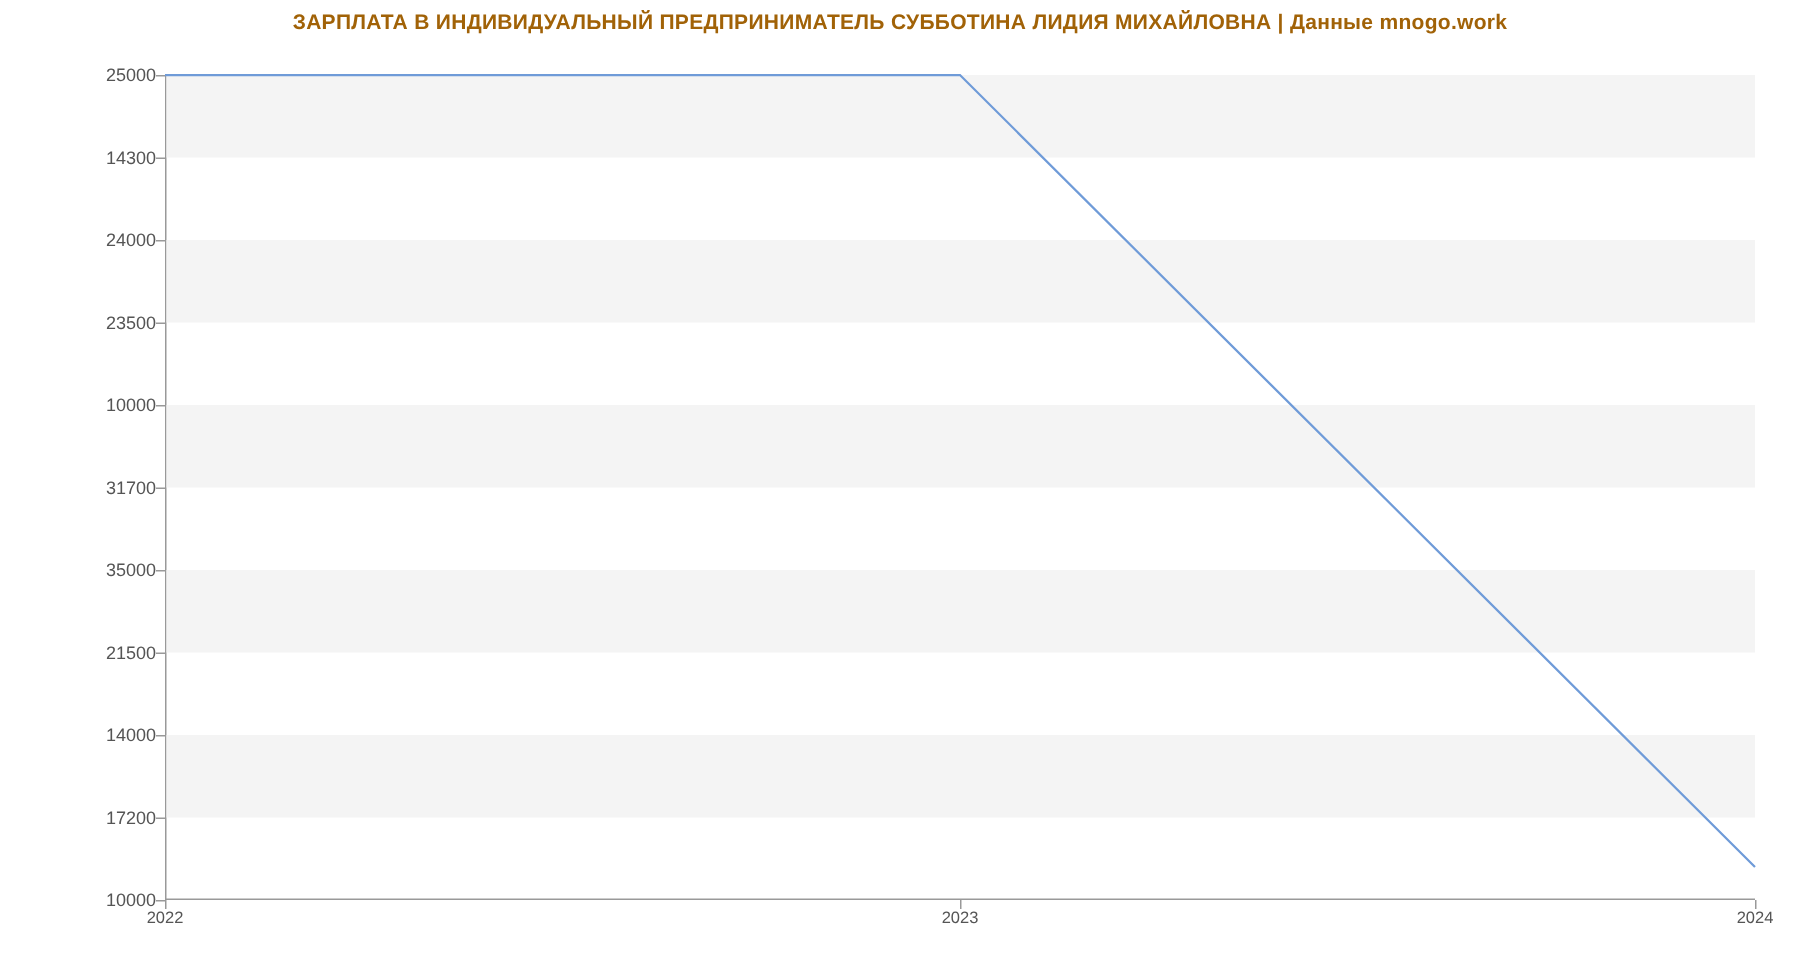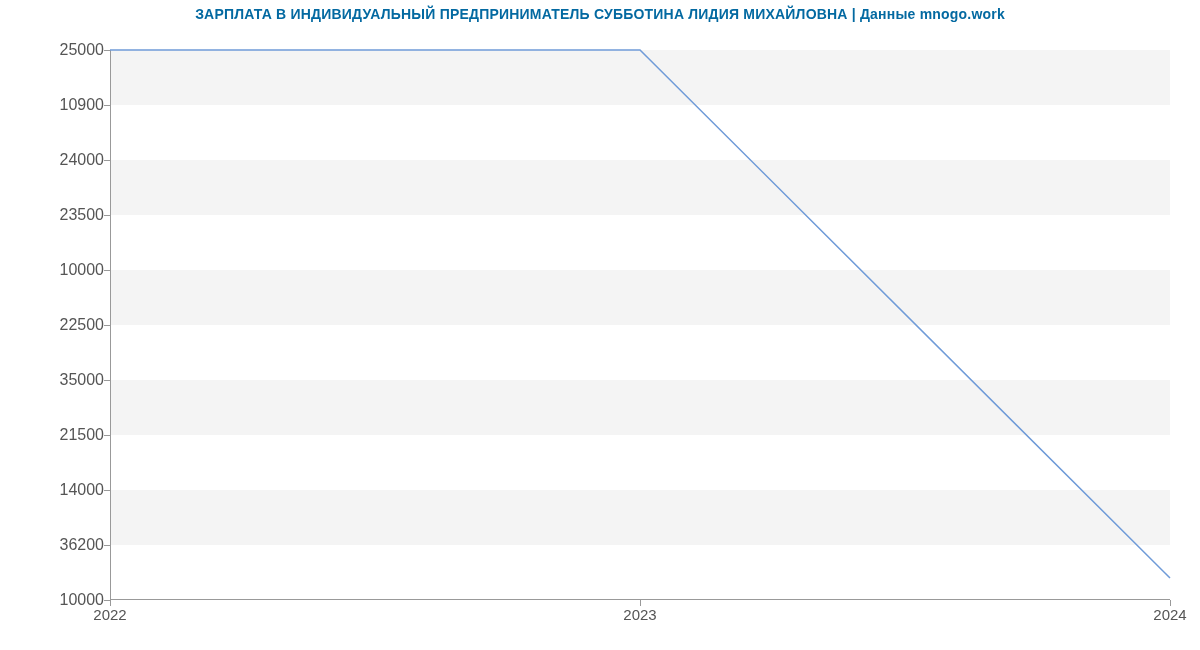--- a/index.html
+++ b/index.html
@@ -17,21 +17,21 @@
     height: 650px;
   }
   .chart-title {
     position: absolute;
     top: 6px;
     left: 0;
     width: 1200px;
     text-align: center;
     font-size: 14px;
     font-weight: 600;
-    color: #0369a1;
+    color: #a16207;
     letter-spacing: 0.2px;
   }
   .plot-area {
     position: absolute;
     left: 110px;
     top: 50px;
     width: 1060px;   
     height: 550px;   
     border-left: 1px solid #999;
     border-bottom: 1px solid #999;
@@ -41,35 +41,35 @@
     position: absolute;
     left: 0;
     width: 100%;
     background: #f4f4f4;
   }
   .y-tick-label {
     position: absolute;
     right: 1096px; 
     width: 90px;
     text-align: right;
-    font-size: 16px;
+    font-size: 12px;
     color: #555;
     transform: translateY(-50%);
   }
   .y-tick-mark {
     position: absolute;
     left: 104px;
     width: 6px;
     height: 1px;
     background: #999;
   }
   .x-tick-label {
     position: absolute;
     top: 606px;
-    font-size: 15px;
+    font-size: 11px;
     color: #555;
     transform: translateX(-50%);
     white-space: nowrap;
   }
   .x-tick-mark {
     position: absolute;
     top: 600px;
     width: 1px;
     height: 6px;
     background: #999;
@@ -90,37 +90,37 @@
 </style>
 </head>
 <body>
 
 <div class="chart-container">
 
   <div class="chart-title">ЗАРПЛАТА В ИНДИВИДУАЛЬНЫЙ ПРЕДПРИНИМАТЕЛЬ СУББОТИНА ЛИДИЯ МИХАЙЛОВНА | Данные mnogo.work</div>
 
   <div class="y-tick-label" style="top:600px">10000</div>
   <div class="y-tick-mark" style="top:600px"></div>
-  <div class="y-tick-label" style="top:545px">36200</div>
+  <div class="y-tick-label" style="top:545px">17200</div>
   <div class="y-tick-mark" style="top:545px"></div>
   <div class="y-tick-label" style="top:490px">14000</div>
   <div class="y-tick-mark" style="top:490px"></div>
   <div class="y-tick-label" style="top:435px">21500</div>
   <div class="y-tick-mark" style="top:435px"></div>
   <div class="y-tick-label" style="top:380px">35000</div>
   <div class="y-tick-mark" style="top:380px"></div>
-  <div class="y-tick-label" style="top:325px">22500</div>
+  <div class="y-tick-label" style="top:325px">31700</div>
   <div class="y-tick-mark" style="top:325px"></div>
   <div class="y-tick-label" style="top:270px">10000</div>
   <div class="y-tick-mark" style="top:270px"></div>
   <div class="y-tick-label" style="top:215px">23500</div>
   <div class="y-tick-mark" style="top:215px"></div>
   <div class="y-tick-label" style="top:160px">24000</div>
   <div class="y-tick-mark" style="top:160px"></div>
-  <div class="y-tick-label" style="top:105px">10900</div>
+  <div class="y-tick-label" style="top:105px">14300</div>
   <div class="y-tick-mark" style="top:105px"></div>
   <div class="y-tick-label" style="top:50px">25000</div>
   <div class="y-tick-mark" style="top:50px"></div>
 
   <div class="x-tick-label" style="left:110px">2022</div>
   <div class="x-tick-mark" style="left:110px"></div>
   <div class="x-tick-label" style="left:640px">2023</div>
   <div class="x-tick-mark" style="left:640px"></div>
   <div class="x-tick-label" style="left:1170px">2024</div>
   <div class="x-tick-mark" style="left:1170px"></div>

